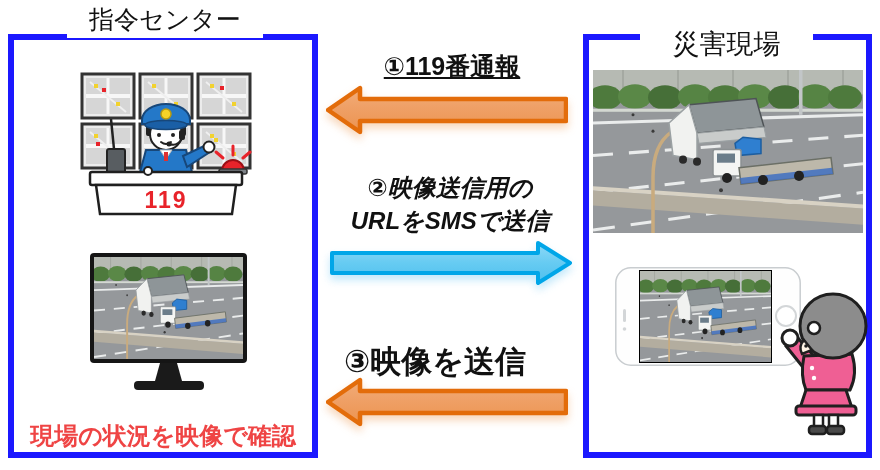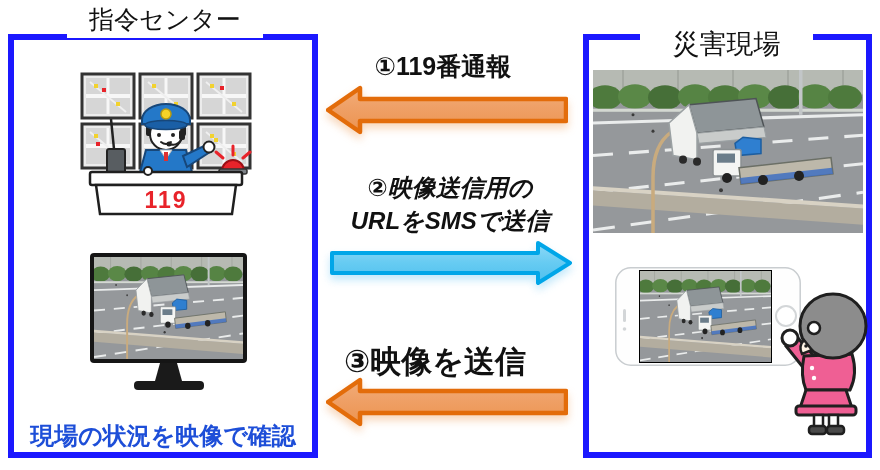--- a/index.html
+++ b/index.html
@@ -14,28 +14,28 @@
     position:absolute;top:0;height:38px;background:#fff;z-index:5;
     display:flex;align-items:center;justify-content:center;
     font-weight:normal;color:#111;
   }
   #title-left{left:67px;width:196px;font-size:25px;}
   #title-right{left:640px;width:173px;font-size:27px;margin-top:25px;}
   .abs{position:absolute;}
   .flow-label{
     position:absolute;text-align:center;font-weight:bold;color:#111;z-index:4;
   }
-  #label-1{left:328px;top:50px;width:230px;font-size:25px;}
+  #label-1{left:337px;top:50px;width:230px;font-size:25px;text-decoration:underline;}
   #label-2{left:330px;top:171px;width:240px;font-size:24px;line-height:33px;font-style:italic;}
   #label-3{left:325px;top:341px;width:220px;font-size:31px;}
   .arrow-orange{filter:drop-shadow(0 5px 4px rgba(235,140,60,.35));}
   .arrow-blue{filter:drop-shadow(0 5px 4px rgba(80,190,240,.35));}
   #caption-left{
     position:absolute;left:14px;top:420px;width:298px;text-align:center;
-    font-size:24px;font-weight:bold;color:#1d4ed8;z-index:3;
+    font-size:24px;font-weight:bold;color:#ef4444;z-index:3;
   }
 </style>
 </head>
 <body>
 
 <div id="stage">
 
   <svg width="0" height="0" style="position:absolute" aria-hidden="true">
     <defs>
       <linearGradient id="gradOrange" x1="0" y1="0" x2="0" y2="1">

